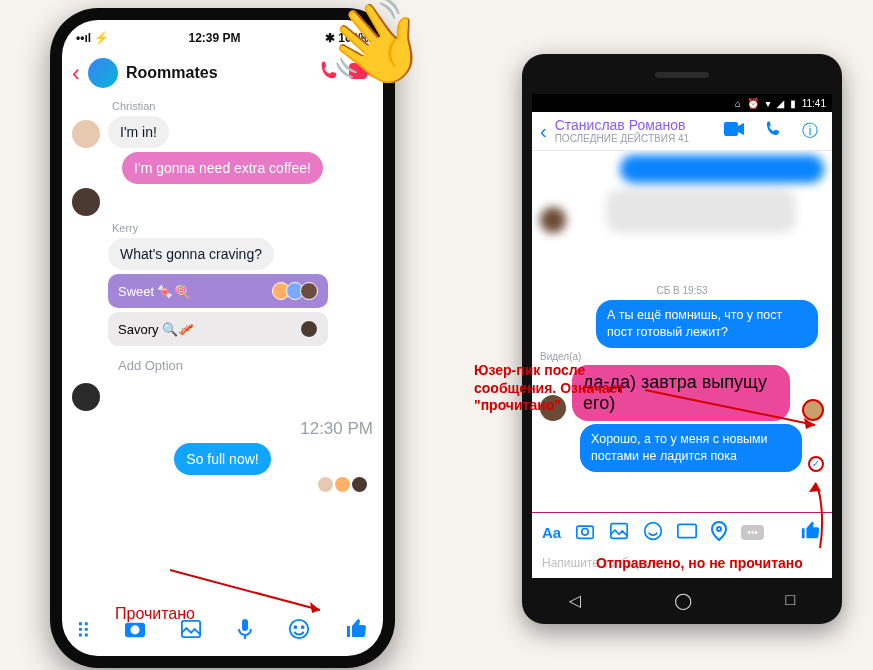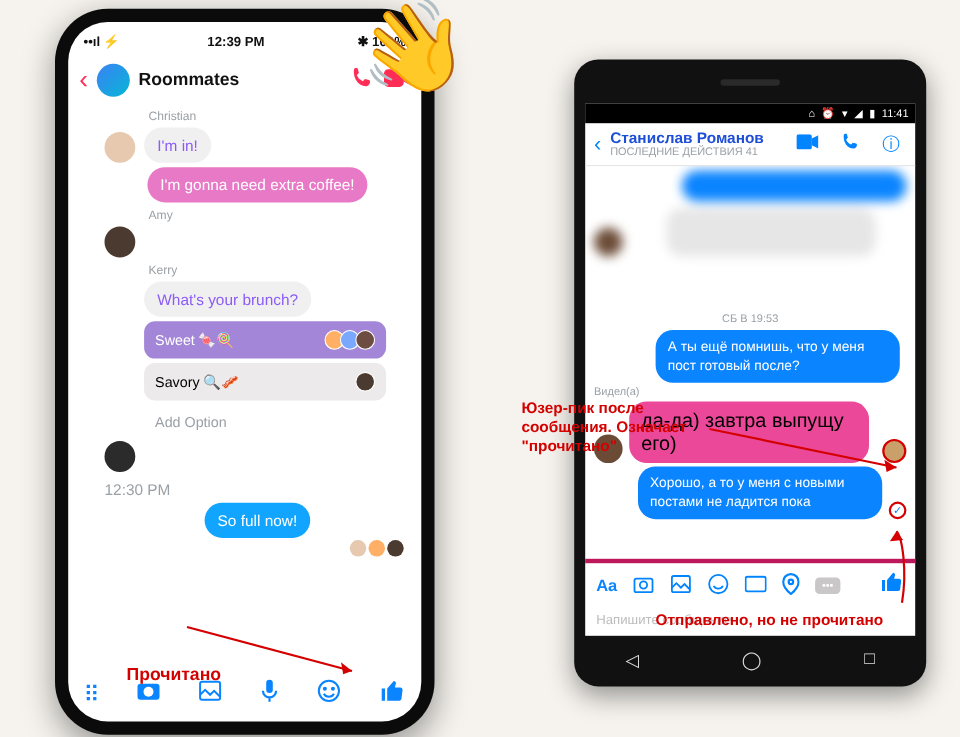--- a/index.html
+++ b/index.html
@@ -57,28 +57,27 @@
     background: linear-gradient(135deg,#3b82f6,#06b6d4);
   }
   .chat-title { font-weight:700; font-size:16px; flex:1; color:#111; }
   .hicon { width:24px; text-align:center; }
   .phone-ico svg, .cam-ico svg { fill:#ff2d55; }
   .chat-body {
     flex:1; overflow:hidden;
     display:flex; flex-direction:column;
     padding: 2px 10px;
     font-size:14px;
-    margin-left:23px;
   }
   .sender { font-size:11px; color:#9aa0a6; margin:4px 0 2px 40px; }
   .row { display:flex; align-items:flex-end; gap:8px; margin:2px 0; }
   .row.out { justify-content:center; }
   .av-sm { width:28px; height:28px; border-radius:50%; background:#d7d7d7; flex:none; }
   .bubble-in {
-    background:#f1f0f0; color:#8b5cf6;
+    background:#f1f0f0; color:#0f172a;
     border-radius:18px; padding:8px 12px; max-width:200px;
   }
   .bubble-out-pink {
     background:#e879c6; color:#fff;
     border-radius:18px; padding:8px 12px; max-width:210px;
   }
   .bubble-out-blue {
     background:#12a5ff; color:#fff;
     border-radius:18px; padding:8px 12px; max-width:210px;
   }
@@ -87,41 +86,41 @@
     display:flex; flex-direction:column; gap:4px; width:220px;
   }
   .poll-opt {
     background:#eceaea; border-radius:10px; padding:8px 10px;
     font-size:13px; display:flex; align-items:center; justify-content:space-between;
   }
   .poll-opt.sel { background:#a486d8; color:#fff; }
   .opt-voters { display:flex; gap:-4px; }
   .voter { width:16px;height:16px;border-radius:50%;background:#ffb066;margin-left:-4px;border:1px solid #fff; }
   .add-opt { color:#9aa0a6; padding:8px 10px; font-size:13px; }
-  .timestamp-center { text-align:left; font-size:14px; color:#9aa0a6; margin:6px 0 2px; }
+  .timestamp-center { text-align:right; font-size:17px; color:#9aa0a6; margin:6px 0 2px; }
   .seen-row { display:flex; justify-content:flex-end; gap:2px; padding-right:6px; }
   .seen-av { width:15px;height:15px;border-radius:50%;background:#c2c2c2; }
   .toolbar-ios {
     display:flex; align-items:center; justify-content:space-between;
     padding:8px 14px 10px; gap:18px;
   }
   .tb-ico { color:#0a84ff; font-size:20px; }
   .tb-apps { color:#0a84ff; font-size:20px; letter-spacing:-2px;}
   .tb-like { color:#0a84ff; font-size:22px; }
 
   
   .wave-hand {
     position:absolute; left:325px; top:-4px; font-size:82px;
     transform: rotate(-10deg);
   }
 
   
   .anno-read {
     position:absolute; left:115px; top:605px;
-    color:#d40000; font-weight:700; font-size:16px;
+    color:#d40000; font-weight:400; font-size:16px;
   }
   .arrow-left {
     position:absolute; left:165px; top:555px; width:170px; height:70px;
   }
 
   
   .android {
     position:absolute; left:522px; top:54px;
     width:320px; height:570px;
     background:#111; border-radius:22px;
@@ -142,21 +141,21 @@
     background:#000; color:#fff; height:18px;
     display:flex; justify-content:flex-end; align-items:center;
     font-size:10px; gap:6px; padding:0 6px;
   }
   .header-and {
     display:flex; align-items:center; padding:6px 8px; gap:8px;
     border-bottom:1px solid #e5e5e5;
   }
   .back-and { color:#0084ff; font-size:20px; }
   .hdr-text { flex:1; line-height:1.1; }
-  .hdr-name { font-size:14px; color:#1d4ed8;font-weight:bold; }
+  .hdr-name { font-size:14px; color:#8b5cf6; }
   .hdr-sub { font-size:10px; color:#9aa0a6; text-transform:uppercase; }
   .hicon2 { color:#0084ff; font-size:16px; padding:0 6px; }
   .body-and { flex:1; padding:4px 8px; position:relative; overflow:hidden; }
   .blur-block { filter: blur(5px); height:120px; }
   .blur-blue { background:#0a84ff; height:28px; border-radius:14px; margin:0 0 6px 80px; }
   .blur-gray { background:#e6e6e6; height:44px; border-radius:14px; margin-left:34px; width:190px; }
   .ts-and { text-align:center; font-size:10px; color:#9aa0a6; margin:10px 0 4px; }
   .out-blue {
     background:#0a84ff; color:#fff; border-radius:16px;
     padding:7px 11px; margin:3px 6px 3px auto; max-width:200px;
@@ -174,21 +173,21 @@
   }
   .sent-dot {
     width:16px;height:16px;border-radius:50%;
     border:1.5px solid #0a84ff; box-sizing:border-box;
     display:flex;align-items:center;justify-content:center;
     color:#0a84ff; font-size:10px;
   }
   .circ-red { border:2px solid #d40000; border-radius:50%; }
   .composer-and {
     display:flex; align-items:center; gap:14px;
-    padding:6px 10px; border-top:4px solid #be185d; color:#0a84ff;
+    padding:6px 10px; border-top:1px solid #be185d; color:#0a84ff;
   }
   .composer-and .Aa { font-weight:700; font-size:15px; }
   .composer-and .like { margin-left:auto; font-size:20px; }
   .placeholder-and { font-size:12px; color:#bdbdbd; padding:4px 10px 8px; }
 
   
   .anno1 {
     position:absolute; left:474px; top:362px; width:180px;
     color:#d40000; font-weight:700; font-size:14px; line-height:1.25;
   }
@@ -235,29 +234,28 @@
       <div class="sender">Christian</div>
       <div class="row">
         <span class="av-sm" style="background:#e7c9b0"></span>
         <span class="bubble-in">I'm in!</span>
       </div>
 
       <div class="row out">
         <span class="bubble-out-pink">I'm gonna need extra coffee!</span>
       </div>
 
-      <div class="sender">Amy</div>
       <div class="row">
         <span class="av-sm" style="background:#4b3a2f"></span>
       </div>
 
       <div class="sender">Kerry</div>
       <div class="row">
         <span style="width:28px"></span>
-        <span class="bubble-in">What's your brunch?</span>
+        <span class="bubble-in">What's gonna craving?</span>
       </div>
       <div class="poll">
         <div class="poll-opt sel">
           <span>Sweet 🍬🍭</span>
           <span class="opt-voters">
             <span class="voter"></span>
             <span class="voter" style="background:#7aa8ff"></span>
             <span class="voter" style="background:#6d4c41"></span>
           </span>
         </div>
@@ -365,21 +363,21 @@
     <div class="body-and">
       <div class="blur-block">
         <div class="blur-blue"></div>
         <div style="display:flex;gap:6px;align-items:flex-end">
           <span class="av-sm" style="width:26px;height:26px;background:#6b4b36"></span>
           <div class="blur-gray"></div>
         </div>
       </div>
 
       <div class="ts-and">СБ В 19:53</div>
-      <div class="out-blue">А ты ещё помнишь, что у меня пост готовый после?</div>
+      <div class="out-blue">А ты ещё помнишь, что у пост пост готовый лежит?</div>
       <div class="seen-txt">Видел(а)</div>
 
       <div class="row-and">
         <span class="av-sm" style="width:26px;height:26px;background:#6b4b36"></span>
         <span class="in-gray">да-да) завтра выпущу его)</span>
         <span style="flex:1"></span>
         <span class="read-dot circ-red" style="padding:1px"></span>
       </div>
 
       <div class="row-and" style="justify-content:flex-end">

